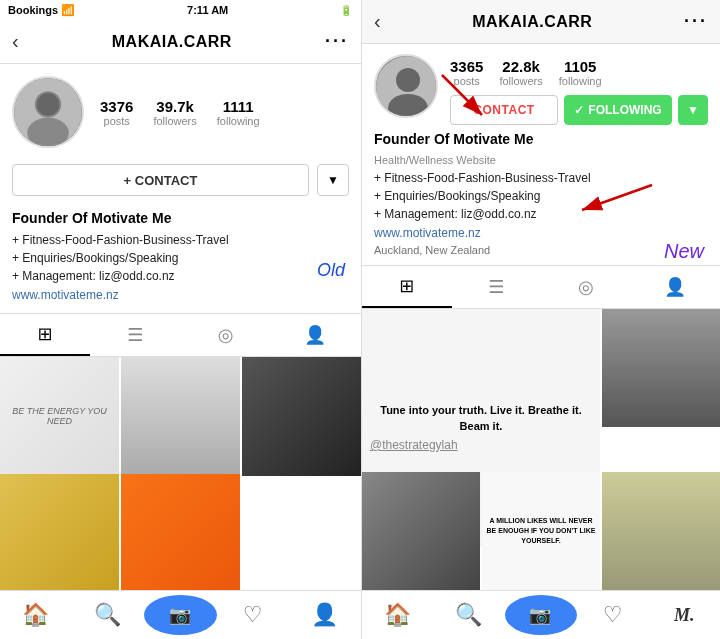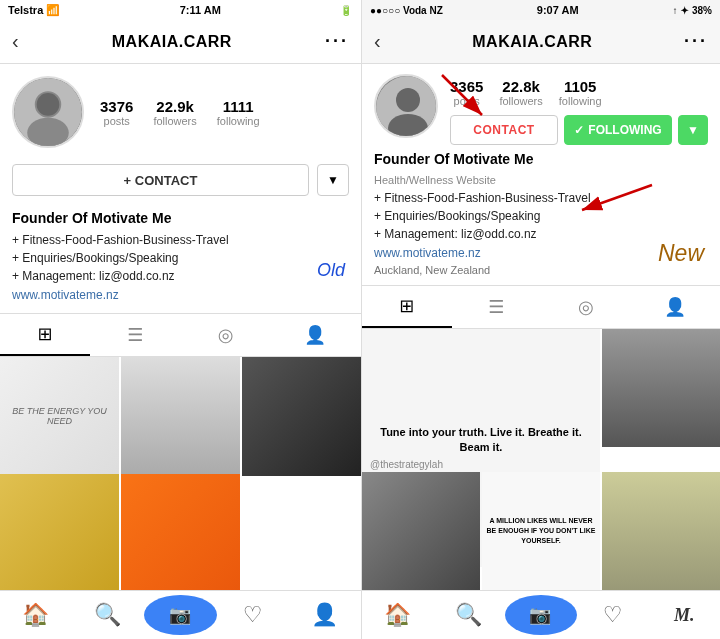--- a/index.html
+++ b/index.html
@@ -166,22 +166,22 @@
       top: 260px;
       font-size: 18px;
       color: #1d4ed8;
       font-style: italic;
       font-weight: 400;
     }
     .new-label {
       position: absolute;
       right: 16px;
       top: 240px;
-      font-size: 23px;
-      color: #a16207;
+      font-size: 20px;
+      color: #6d28d9;
       font-style: italic;
       font-weight: 400;
     }
 
     
     .tabs-row {
       display: flex;
       border-top: 1px solid #ddd;
       border-bottom: 1px solid #ddd;
       height: 44px;
@@ -322,21 +322,21 @@
     
     .m-label { font-size: 18px; font-weight: 700; font-style: italic; color: #333; font-family: Georgia, serif; }
   </style>
 </head>
 <body>
 
 <div class="left-panel left-wrapper">
 
   <div class="status-bar">
     <div class="status-bar-left">
-      <span>Telstra</span>
+      <span>Bookings</span>
       <span>📶</span>
     </div>
     <div class="status-bar-center">7:11 AM</div>
     <div class="status-bar-right">
       <span>🔋</span>
     </div>
   </div>
 
   <div class="nav-bar">
     <span class="nav-icon">‹</span>
@@ -357,21 +357,21 @@
           </svg>
         </div>
       </div>
 
       <div class="stats-row">
         <div class="stat-item">
           <span class="stat-value">3376</span>
           <span class="stat-label">posts</span>
         </div>
         <div class="stat-item">
-          <span class="stat-value">22.9k</span>
+          <span class="stat-value">39.7k</span>
           <span class="stat-label">followers</span>
         </div>
         <div class="stat-item">
           <span class="stat-value">1111</span>
           <span class="stat-label">following</span>
         </div>
       </div>
     </div>
 
     <div class="follow-btn-row">
@@ -423,31 +423,20 @@
     <div class="bottom-tab active">🏠</div>
     <div class="bottom-tab">🔍</div>
     <div class="bottom-tab" style="background:#3b82f6;border-radius:50%;width:40px;height:40px;margin:0 auto;display:flex;align-items:center;justify-content:center;color:#fff;font-size:18px;">📷</div>
     <div class="bottom-tab">♡</div>
     <div class="bottom-tab">👤</div>
   </div>
 </div>
 
 <div class="right-panel right-wrapper" style="position:relative;">
 
-  <div class="status-bar" style="background:#f5f5f5;">
-    <div class="status-bar-left">
-      <span style="font-size:10px;">●●○○○ Voda NZ</span>
-    </div>
-    <div class="status-bar-center">9:07 AM</div>
-    <div class="status-bar-right">
-      <span style="font-size:10px;">↑</span>
-      <span style="font-size:10px;">✦</span>
-      <span>38%</span>
-    </div>
-  </div>
 
   <div class="nav-bar" style="background:#f7f7f7;">
     <span class="nav-icon">‹</span>
     <span class="nav-bar-title">MAKAIA.CARR</span>
     <span class="nav-dots">···</span>
   </div>
 
   <div class="right-profile-top">
 
     <div class="avatar" style="width:64px;height:64px;">
@@ -505,21 +494,21 @@
     <div class="tab-item">◎</div>
     <div class="tab-item">👤</div>
   </div>
 
   <div class="photo-grid">
 
     <div class="grid-cell" style="background:#eee;grid-column:span 2;">
       <div style="width:100%;height:100%;background:#f5f5f5;display:flex;flex-direction:column;align-items:flex-start;justify-content:center;padding:8px;">
         <div style="font-size:11px;font-weight:700;text-align:center;line-height:1.4;color:#000;">Tune into your truth.
 Live it. Breathe it. Beam it.</div>
-        <div style="font-size:10px;color:#888;margin-top:4px;">@thestrategylah</div>
+        <div style="font-size:12px;color:#888;margin-top:4px;text-decoration:underline;">@thestrategylah</div>
       </div>
     </div>
     <div class="grid-cell" style="background:linear-gradient(135deg,#aaa,#666);">
       <div style="width:100%;height:100%;background:linear-gradient(to bottom,#999,#555);"></div>
     </div>
 
     <div class="grid-cell" style="background:linear-gradient(135deg,#888,#444);">
       <div style="width:100%;height:100%;"></div>
     </div>
     <div class="grid-cell" style="background:#fff;">

